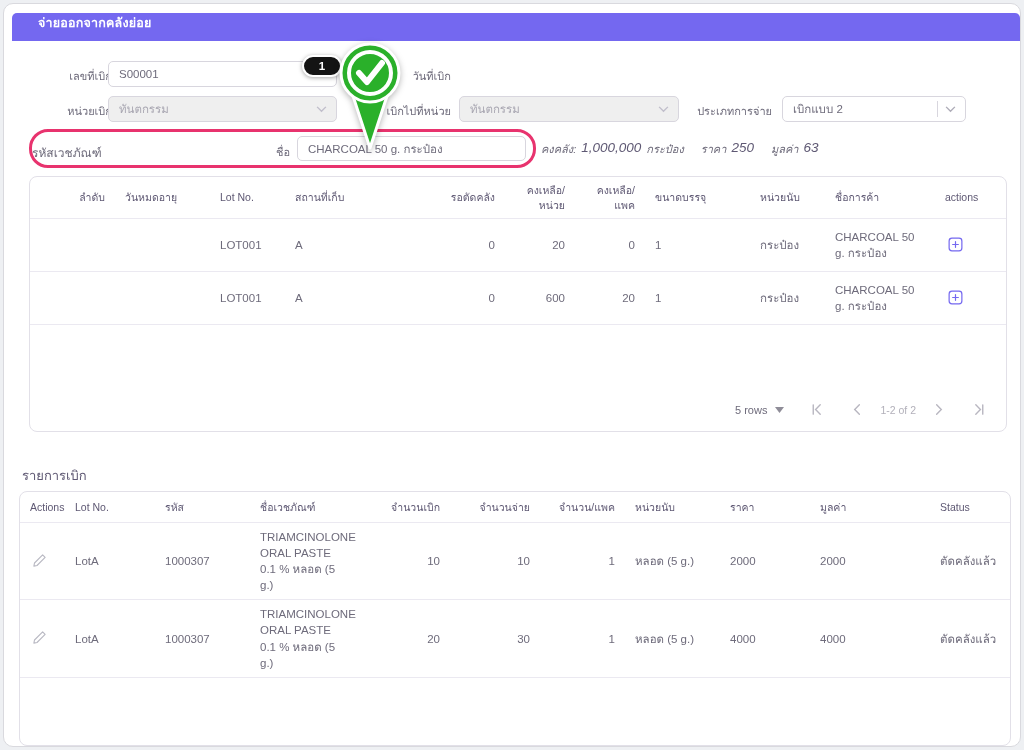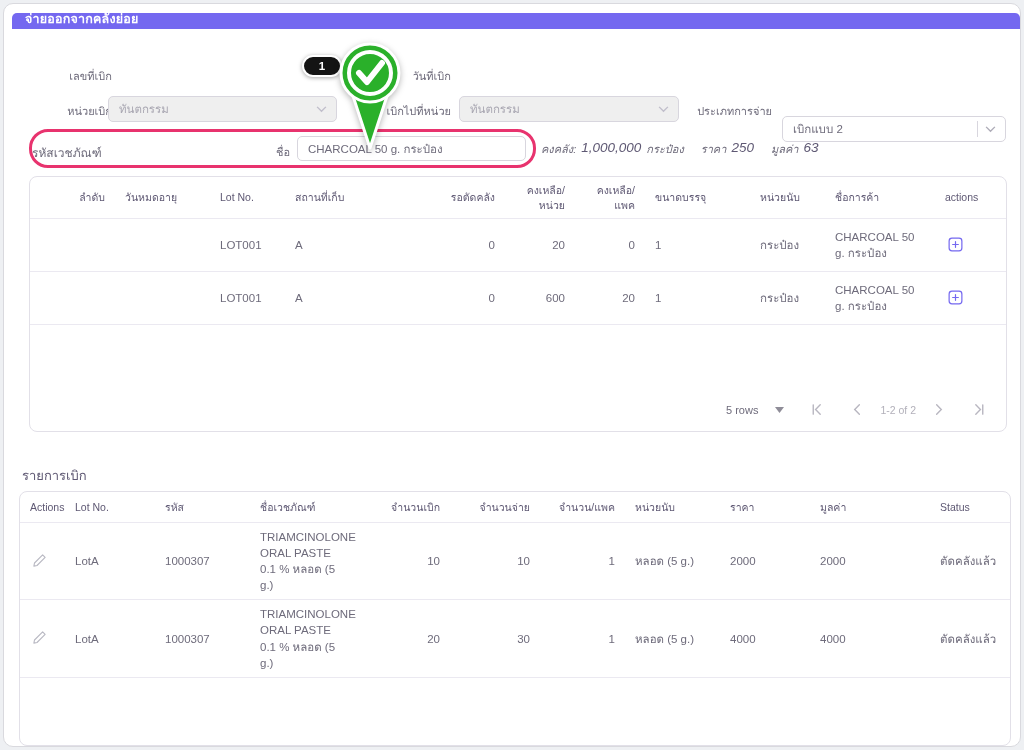--- a/index.html
+++ b/index.html
@@ -1,22 +1,22 @@
 <!DOCTYPE html>
 <html><head>
 <meta charset="utf-8">
 <style>
   * { margin:0; padding:0; box-sizing:border-box; }
   html,body { width:1024px; height:750px; }
   body { font-family:"Liberation Sans","DejaVu Sans",sans-serif; background:#edeef2; }
   .page { position:relative; width:1024px; height:750px; background:#eef0f3; overflow:hidden; }
   .card { position:absolute; left:3px; top:3px; width:1018px; height:744px; background:#fff;
           border:1px solid #d9d9de; border-radius:10px; }
-  .titlebar { position:absolute; left:8px; top:9px; width:1008px; height:16px; background:#7468f0;
-              border-radius:5px 5px 0 0; display:flex; align-items:flex-end; padding-left:13px; }
+  .titlebar { position:absolute; left:8px; top:9px; width:1008px; height:28px; background:#7468f0;
+              border-radius:5px 5px 0 0; display:flex; align-items:flex-start; padding-left:26px; }
   .titlebar span { color:#fff; font-size:12.5px; font-weight:bold; letter-spacing:.2px; }
 
   .lbl { position:absolute; font-size:11px; color:#6e6b7b; text-align:right; white-space:nowrap; }
   .lbl-l { text-align:left; }
   .inp { position:absolute; height:26px; border:1px solid #d8d6de; border-radius:5px; background:#fff;
          font-family:inherit; font-size:11.5px; color:#6e6b7b; padding:0 10px; outline:none; }
   .inp.dis { background:#efefef; color:#b4b2bc; }
   .sel { position:absolute; height:26px; border:1px solid #d8d6de; border-radius:5px; background:#fff;
          display:flex; align-items:center; justify-content:space-between; padding:0 9px 0 10px;
          font-size:11.5px; color:#6e6b7b; }
@@ -44,21 +44,21 @@
   .th { font-size:10.5px; color:#5e5873; }
   .ar { text-align:right; }
   .thead { border-bottom:1px solid #ebe9f1; min-height:27px; }
   .trow  { border-bottom:1px solid #ebe9f1; }
   .r1 { min-height:53px; }
   .r2 { min-height:60px; }
   .spacer { flex:1; }
   .iconbtn { background:none; border:none; cursor:pointer; padding:2px; display:inline-flex; align-items:center; }
 
   .pgn { display:flex; align-items:center; justify-content:flex-end; gap:24px; padding:9px 18px 13px; }
-  .rpp { display:flex; align-items:center; gap:17px; font-size:11px; color:#6e6b7b; cursor:pointer; }
+  .rpp { display:flex; align-items:center; gap:8px; font-size:11px; color:#6e6b7b; cursor:pointer; }
   .pgn .range { font-size:10.5px; color:#b2b0ba; }
   .navgrp { display:flex; align-items:center; gap:14px; }
 
   .sec-title { position:absolute; left:18px; top:461px; font-size:13px; color:#5e5873; }
 
   
   .stepbadge { position:absolute; left:302px; top:55px; width:40px; height:22px; background:#141414;
                border:2px solid #fff; border-radius:11px; color:#fff; font-size:11.5px; font-weight:bold;
                display:flex; align-items:center; justify-content:center; z-index:6;
                box-shadow:0 1px 4px rgba(0,0,0,.35); }
@@ -69,38 +69,39 @@
 <body>
 
 <div class="page">
   <div class="card">
 
     <div class="titlebar">
       <span>จ่ายออกจากคลังย่อย</span>
     </div>
 
     <div class="lbl" style="left:18px;top:63px;width:90px;">เลขที่เบิก</div>
+    <input class="inp" style="left: 104px; top: 57px; width: 229px;" value="S00001">
     <div class="lbl" style="left:393px;top:63px;width:54px;">วันที่เบิก</div>
 
     <div class="lbl" style="left:18px;top:98px;width:90px;">หน่วยเบิก</div>
     <div class="sel dis" style="left:104px;top:92px;width:229px;">
       <span>ทันตกรรม</span>
       <svg width="11" height="7" viewBox="0 0 12 8" fill="none" stroke="#c0becb" stroke-width="1.6">
           <path d="M1 1l5 5 5-5"></path>
         </svg>
     </div>
     <div class="lbl" style="left:355px;top:98px;width:92px;">เบิกไปที่หน่วย</div>
     <div class="sel dis" style="left:455px;top:92px;width:220px;">
       <span>ทันตกรรม</span>
       <svg width="11" height="7" viewBox="0 0 12 8" fill="none" stroke="#c0becb" stroke-width="1.6">
           <path d="M1 1l5 5 5-5"></path>
         </svg>
     </div>
     <div class="lbl" style="left:680px;top:98px;width:88px;">ประเภทการจ่าย</div>
-    <div class="sel" style="left:778px;top:92px;width:224px;margin-top:20px;">
+    <div class="sel" style="left:778px;top:92px;width:184px;">
       <span>เบิกแบบ 2</span>
       <span class="divider"></span>
       <svg width="11" height="7" viewBox="0 0 12 8" fill="none" stroke="#aeacb8" stroke-width="1.6">
           <path d="M1 1l5 5 5-5"></path>
         </svg>
     </div>
 
     <div class="hibox"></div>
     <div class="lbl lbl-l" style="left:28px;top:139px;width:66px;font-size:12px;">รหัสเวชภัณฑ์</div>
     <div class="lbl lbl-l" style="left:272px;top:139px;width:20px;">ชื่อ</div>

